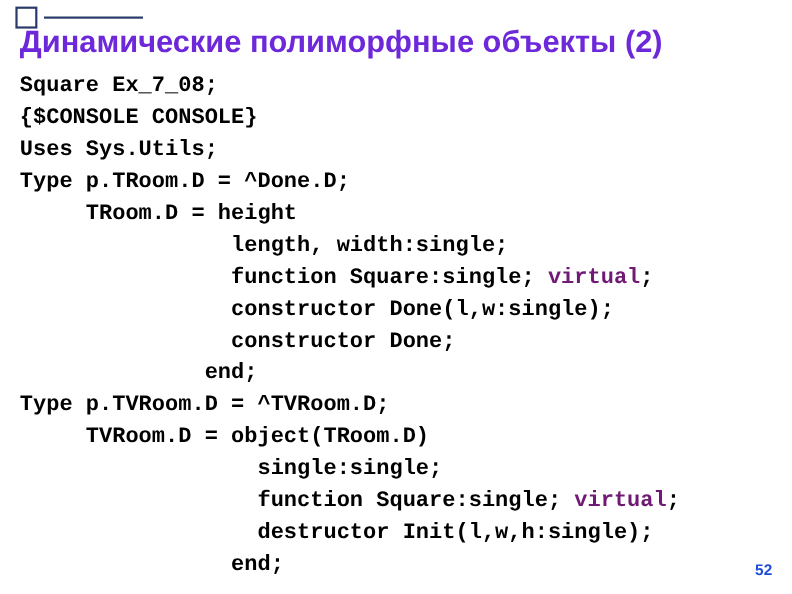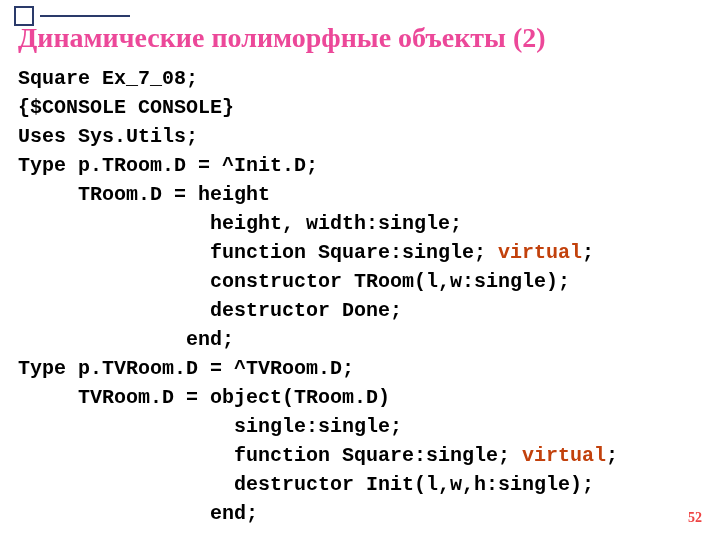--- a/index.html
+++ b/index.html
@@ -27,63 +27,63 @@
     margin-right: 6px;
   }
   .decor .line {
     width: 90px;
     height: 2px;
     background: #2a3a6a;
   }
   .title {
     font-size: 28px;
     font-weight: bold;
-    color: #ec4899;
+    color: #6d28d9;
     margin: 22px 18px 10px 18px;
-    font-family: Liberation Serif, serif;
+    font-family: Liberation Sans, sans-serif;
   }
   .code {
     font-family: "Courier New", monospace;
     font-size: 20px;
     font-weight: bold;
     line-height: 1.45;
     white-space: pre;
     margin-left: 18px;
     color: #000;
   }
-  .kw { color: #c2410c; } 
+  .kw { color: #701a75; } 
   .pagenum {
     position: absolute;
     right: 18px;
     bottom: 14px;
     font-size: 14px;
     font-weight: bold;
-    font-family: Liberation Serif, serif;
-    color: #ef4444;
+    font-family: Liberation Sans, sans-serif;
+    color: #1d4ed8;
   }
 </style>
 </head>
 <body>
 
 <div class="decor">
   <div class="square"></div>
   <div class="line"></div>
 </div>
 
 <div class="title">Динамические полиморфные объекты (2)</div>
 
 <div class="code"><span>Square Ex_7_08;</span>
 <span>{$CONSOLE CONSOLE}</span>
 <span>Uses Sys.Utils;</span>
-<span>Type p.TRoom.D = ^Init.D;</span>
+<span>Type p.TRoom.D = ^Done.D;</span>
 <span>     TRoom.D = height</span>
-<span>                height, width:single;</span>
+<span>                length, width:single;</span>
 <span>                function Square:single; </span><span class="kw">virtual</span><span>;</span>
-<span>                constructor TRoom(l,w:single);</span>
-<span>                destructor Done;</span>
+<span>                constructor Done(l,w:single);</span>
+<span>                constructor Done;</span>
 <span>              end;</span>
 <span>Type p.TVRoom.D = ^TVRoom.D;</span>
 <span>     TVRoom.D = object(TRoom.D)</span>
 <span>                  single:single;</span>
 <span>                  function Square:single; </span><span class="kw">virtual</span><span>;</span>
 <span>                  destructor Init(l,w,h:single);</span>
 <span>                end;</span></div>
 
 <div class="pagenum">52</div>
 

